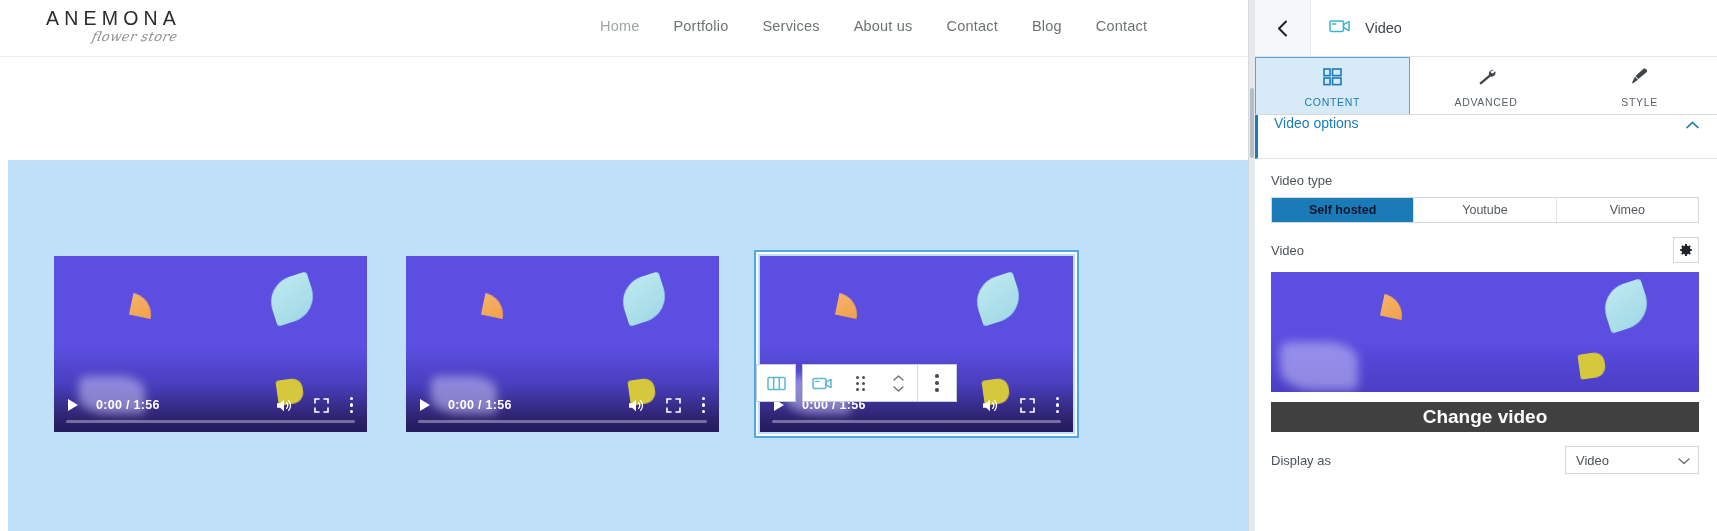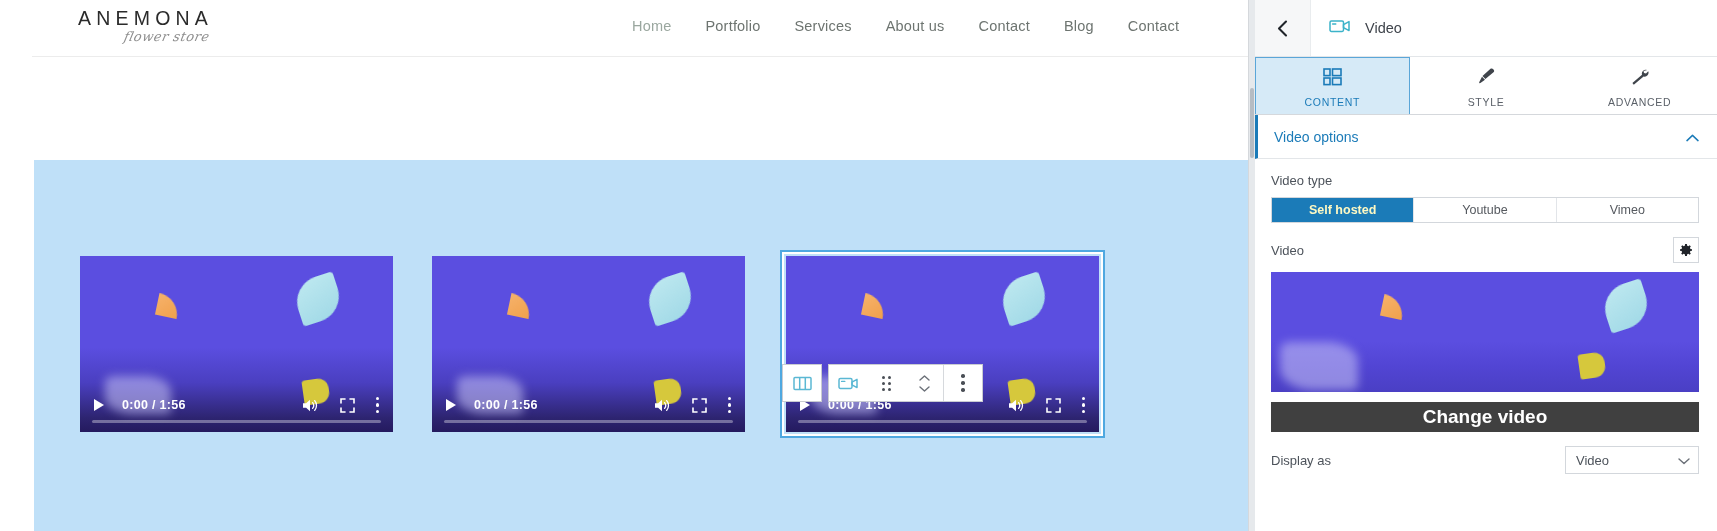--- a/index.html
+++ b/index.html
@@ -11,21 +11,20 @@
   }
 
   #root { position: relative; width: 1717px; height: 531px; }
 
   
   #canvas {
     position: absolute; left: 0; top: 0;
     width: 1295px; height: 531px;
     background: #ffffff;
     overflow: hidden;
-    margin-left: 32px;
   }
 
   
   #site-header {
     position: relative;
     height: 57px;
     background: #fff;
     border-bottom: 1px solid #ececec;
   }
   #logo-wrap {
@@ -63,21 +62,21 @@
     color: #6d7470;
     text-decoration: none;
     letter-spacing: .2px;
     white-space: nowrap;
   }
   #site-nav .nav-link.active { color: #9aa79f; }
 
   
   #content-band {
     position: absolute;
-    left: 2px; top: 160px;
+    left: 8px; top: 160px;
     width: 1295px; height: 371px;
     background: #bfe0f8;
   }
 
   
   .video-card {
     position: absolute;
     top: 96px;
     width: 313px; height: 176px;
     background: #5b4ee0;
@@ -297,21 +296,21 @@
   .ptab.active {
     background: #d6eaf7;
     border: 1px solid #5ba6d8;
     border-bottom: none;
   }
   .ptab.active .ptab-label { color: #1b7bb8; }
 
   #section-head {
     margin-left: 6px;
     height: 44px;
-    display: flex; align-items: center;
+    display: flex; align-items: flex-start;
     justify-content: space-between;
     padding: 0 18px 0 16px;
     border-left: 3px solid #1b7bb8;
     border-bottom: 1px solid #e3e6e9;
     cursor: pointer;
     background: #fff;
   }
   #section-head .sh-title {
     font-size: 14px; color: #1b7bb8;
   }
@@ -342,21 +341,21 @@
     display: flex; align-items: center; justify-content: center;
     font-size: 12.5px;
     color: #55595f;
     cursor: pointer;
     border-right: 1px solid #e2e5e9;
     background: #fff;
   }
   .seg-item:last-child { border-right: none; }
   .seg-item.active {
     background: #1b7bb8;
-    color: #fef9c3;
+    color: #0f172a;
     font-weight: bold;
   }
 
   .gear-btn {
     width: 26px; height: 26px;
     border: 1px solid #d3d7dc;
     background: #fff;
     display: flex; align-items: center; justify-content: center;
     cursor: pointer;
   }
@@ -624,33 +623,33 @@
             <rect x="9.5" y="1" width="8.5" height="6.6" stroke="#1b7bb8" stroke-width="1.6" fill="none"></rect>
             <rect x="1" y="10" width="6" height="6.6" stroke="#1b7bb8" stroke-width="1.6" fill="none"></rect>
             <rect x="9.5" y="10" width="8.5" height="6.6" stroke="#1b7bb8" stroke-width="1.6" fill="none"></rect>
           </svg>
         </span>
         <span class="ptab-label">CONTENT</span>
       </div>
       <div class="ptab">
         <span>
           <svg width="19" height="18" viewBox="0 0 19 18">
+            <path d="M17.2 2.1a3.9 3.9 0 00-5.2 4.7L2.4 15.1l1.4 1.6 9.8-8.2a3.9 3.9 0 004.6-5.3l-2.2 2.2-2-.4-.4-2z" fill="#3f444b"></path>
+          </svg>
+        </span>
+        <span class="ptab-label">ADVANCED</span>
+      </div>
+      <div class="ptab">
+        <span>
+          <svg width="19" height="18" viewBox="0 0 19 18">
             <path d="M16.5 1.6c.9.9.9 2.1 0 2.7L8.4 11 5.5 8.1l8-7.3c.8-.7 2.1-.6 3 .8z" fill="#3f444b"></path>
             <path d="M5 8.8l3 3-4.6 3.3c-.7.5-1.6-.4-1.1-1.1z" fill="#3f444b"></path>
           </svg>
         </span>
         <span class="ptab-label">STYLE</span>
-      </div>
-      <div class="ptab">
-        <span>
-          <svg width="19" height="18" viewBox="0 0 19 18">
-            <path d="M17.2 2.1a3.9 3.9 0 00-5.2 4.7L2.4 15.1l1.4 1.6 9.8-8.2a3.9 3.9 0 004.6-5.3l-2.2 2.2-2-.4-.4-2z" fill="#3f444b"></path>
-          </svg>
-        </span>
-        <span class="ptab-label">ADVANCED</span>
       </div>
     </div>
 
     <div id="section-head">
       <span class="sh-title">Video options</span>
       <span>
         <svg width="13" height="8" viewBox="0 0 13 8">
             <path d="M1 6.6L6.5 1.4 12 6.6" stroke="#1b7bb8" stroke-width="1.5" fill="none" stroke-linecap="round" stroke-linejoin="round"></path>
           </svg>
       </span>

